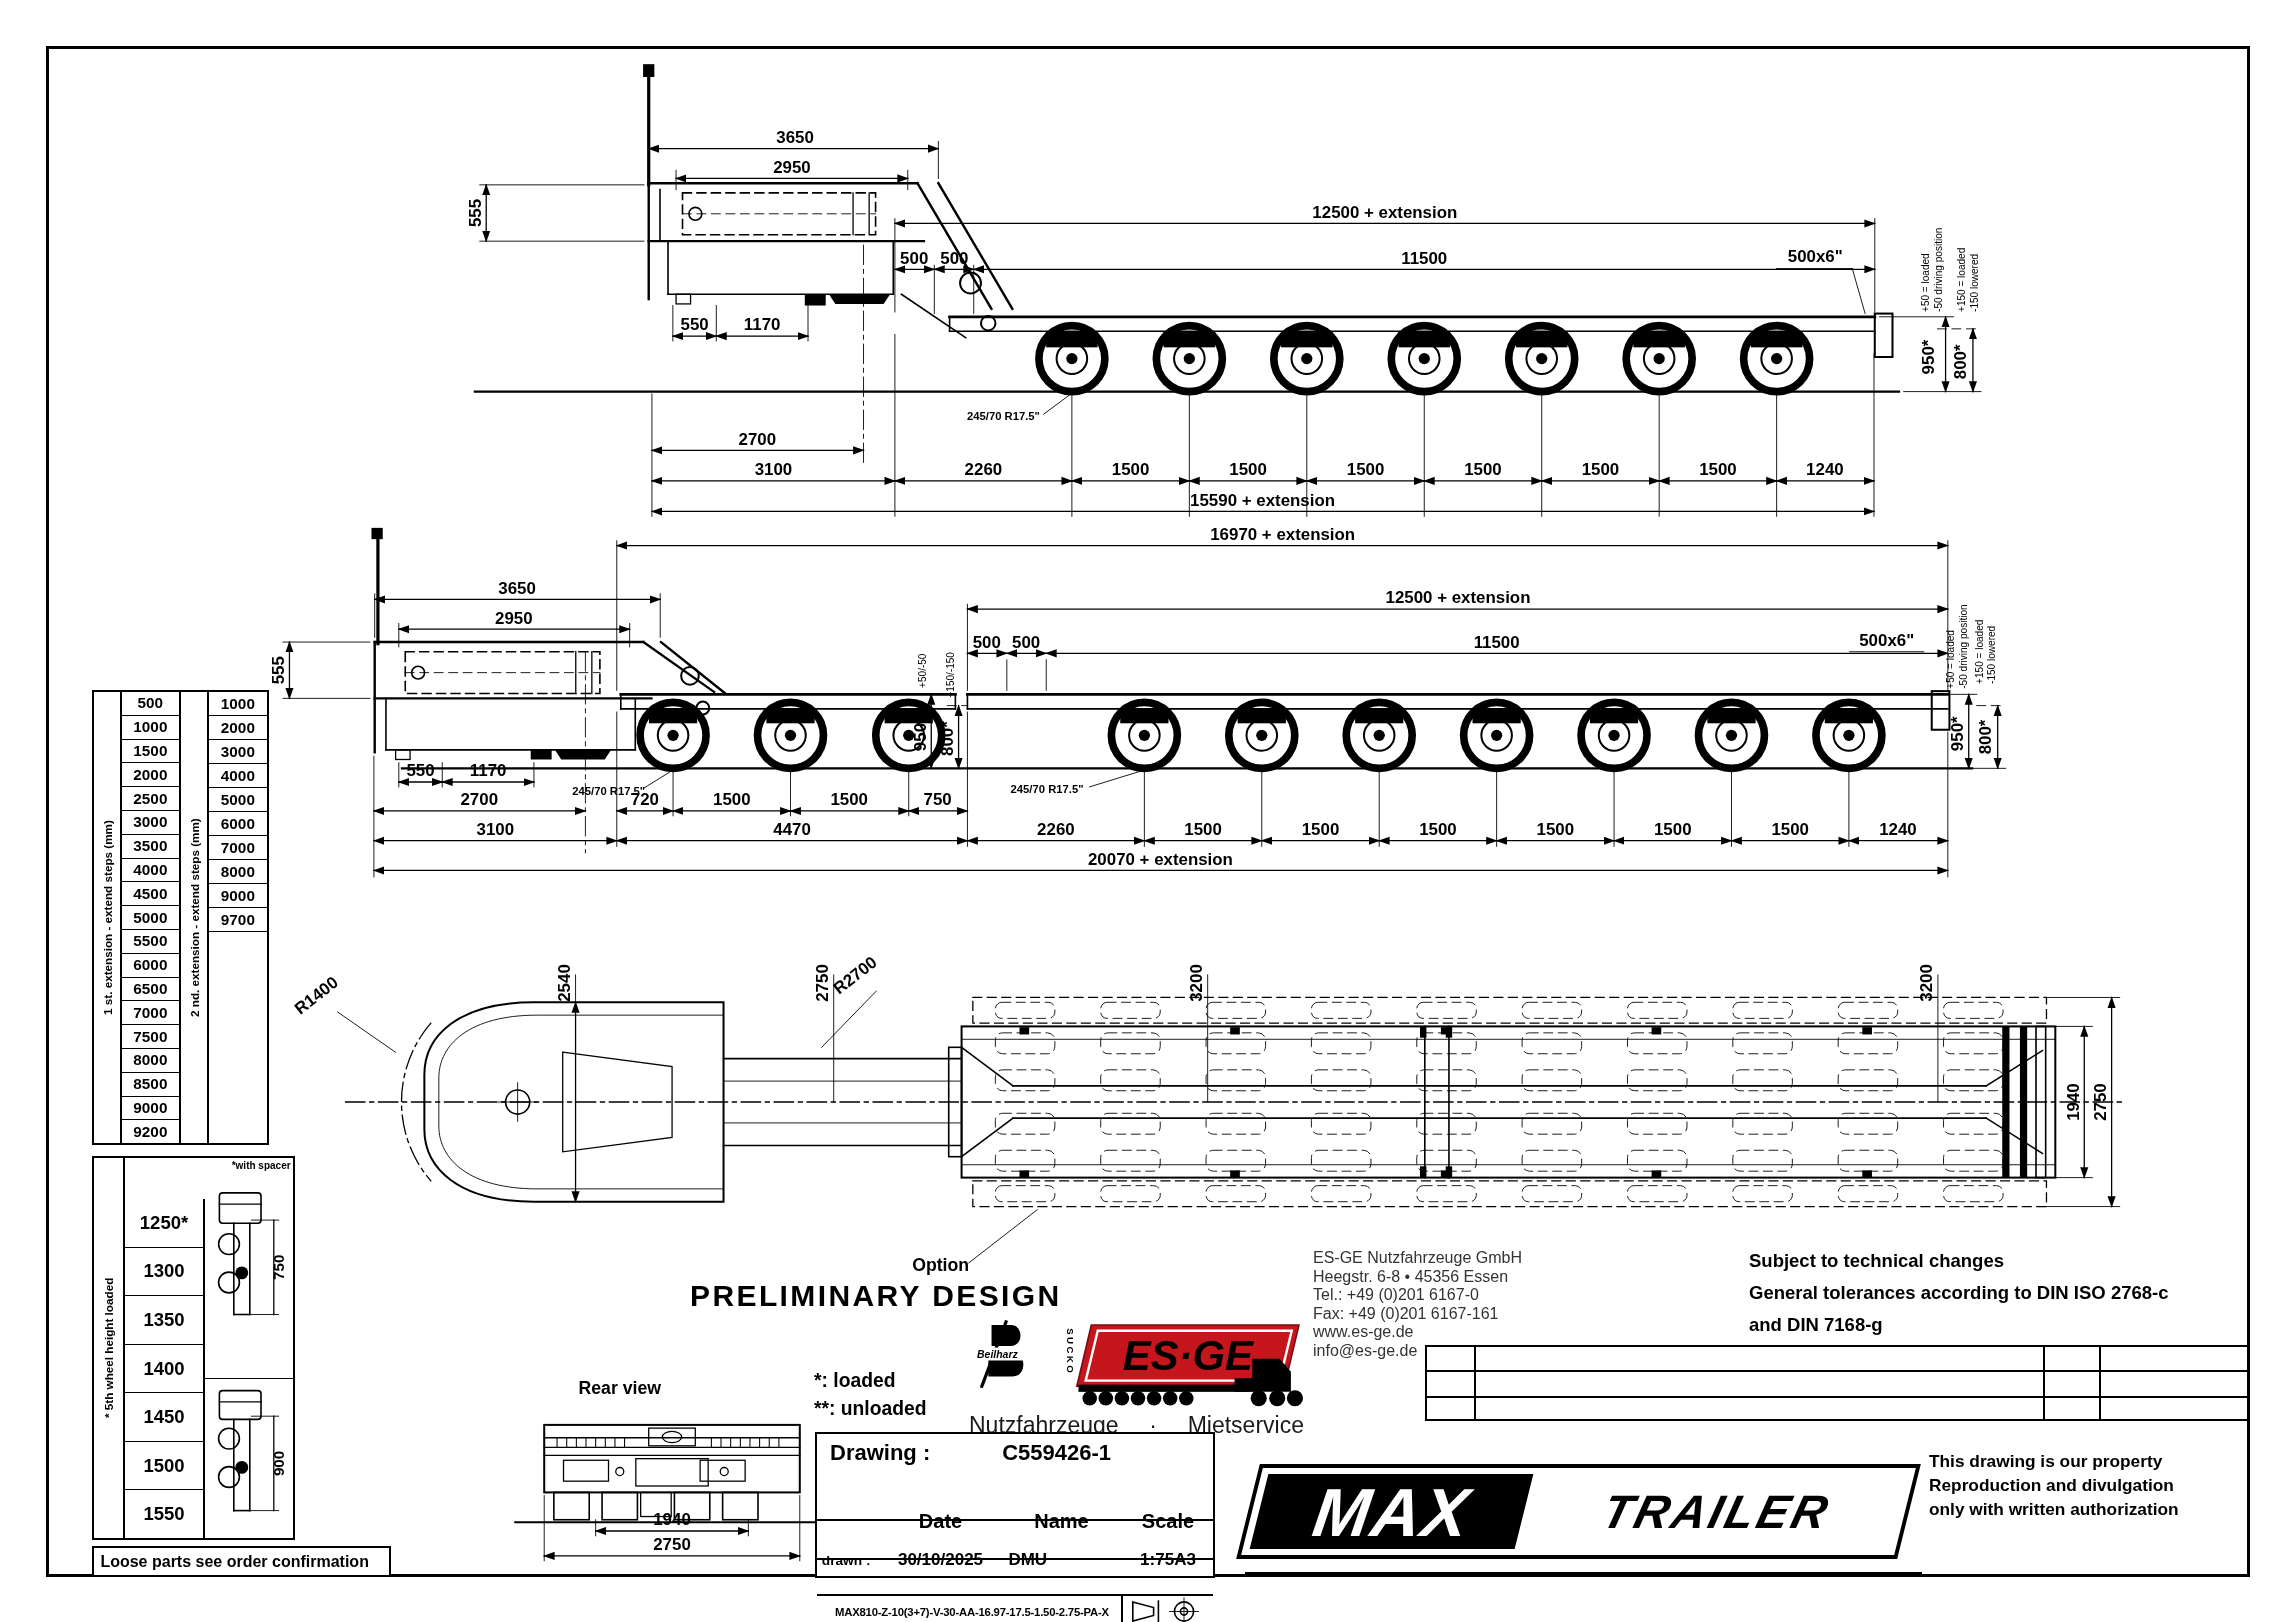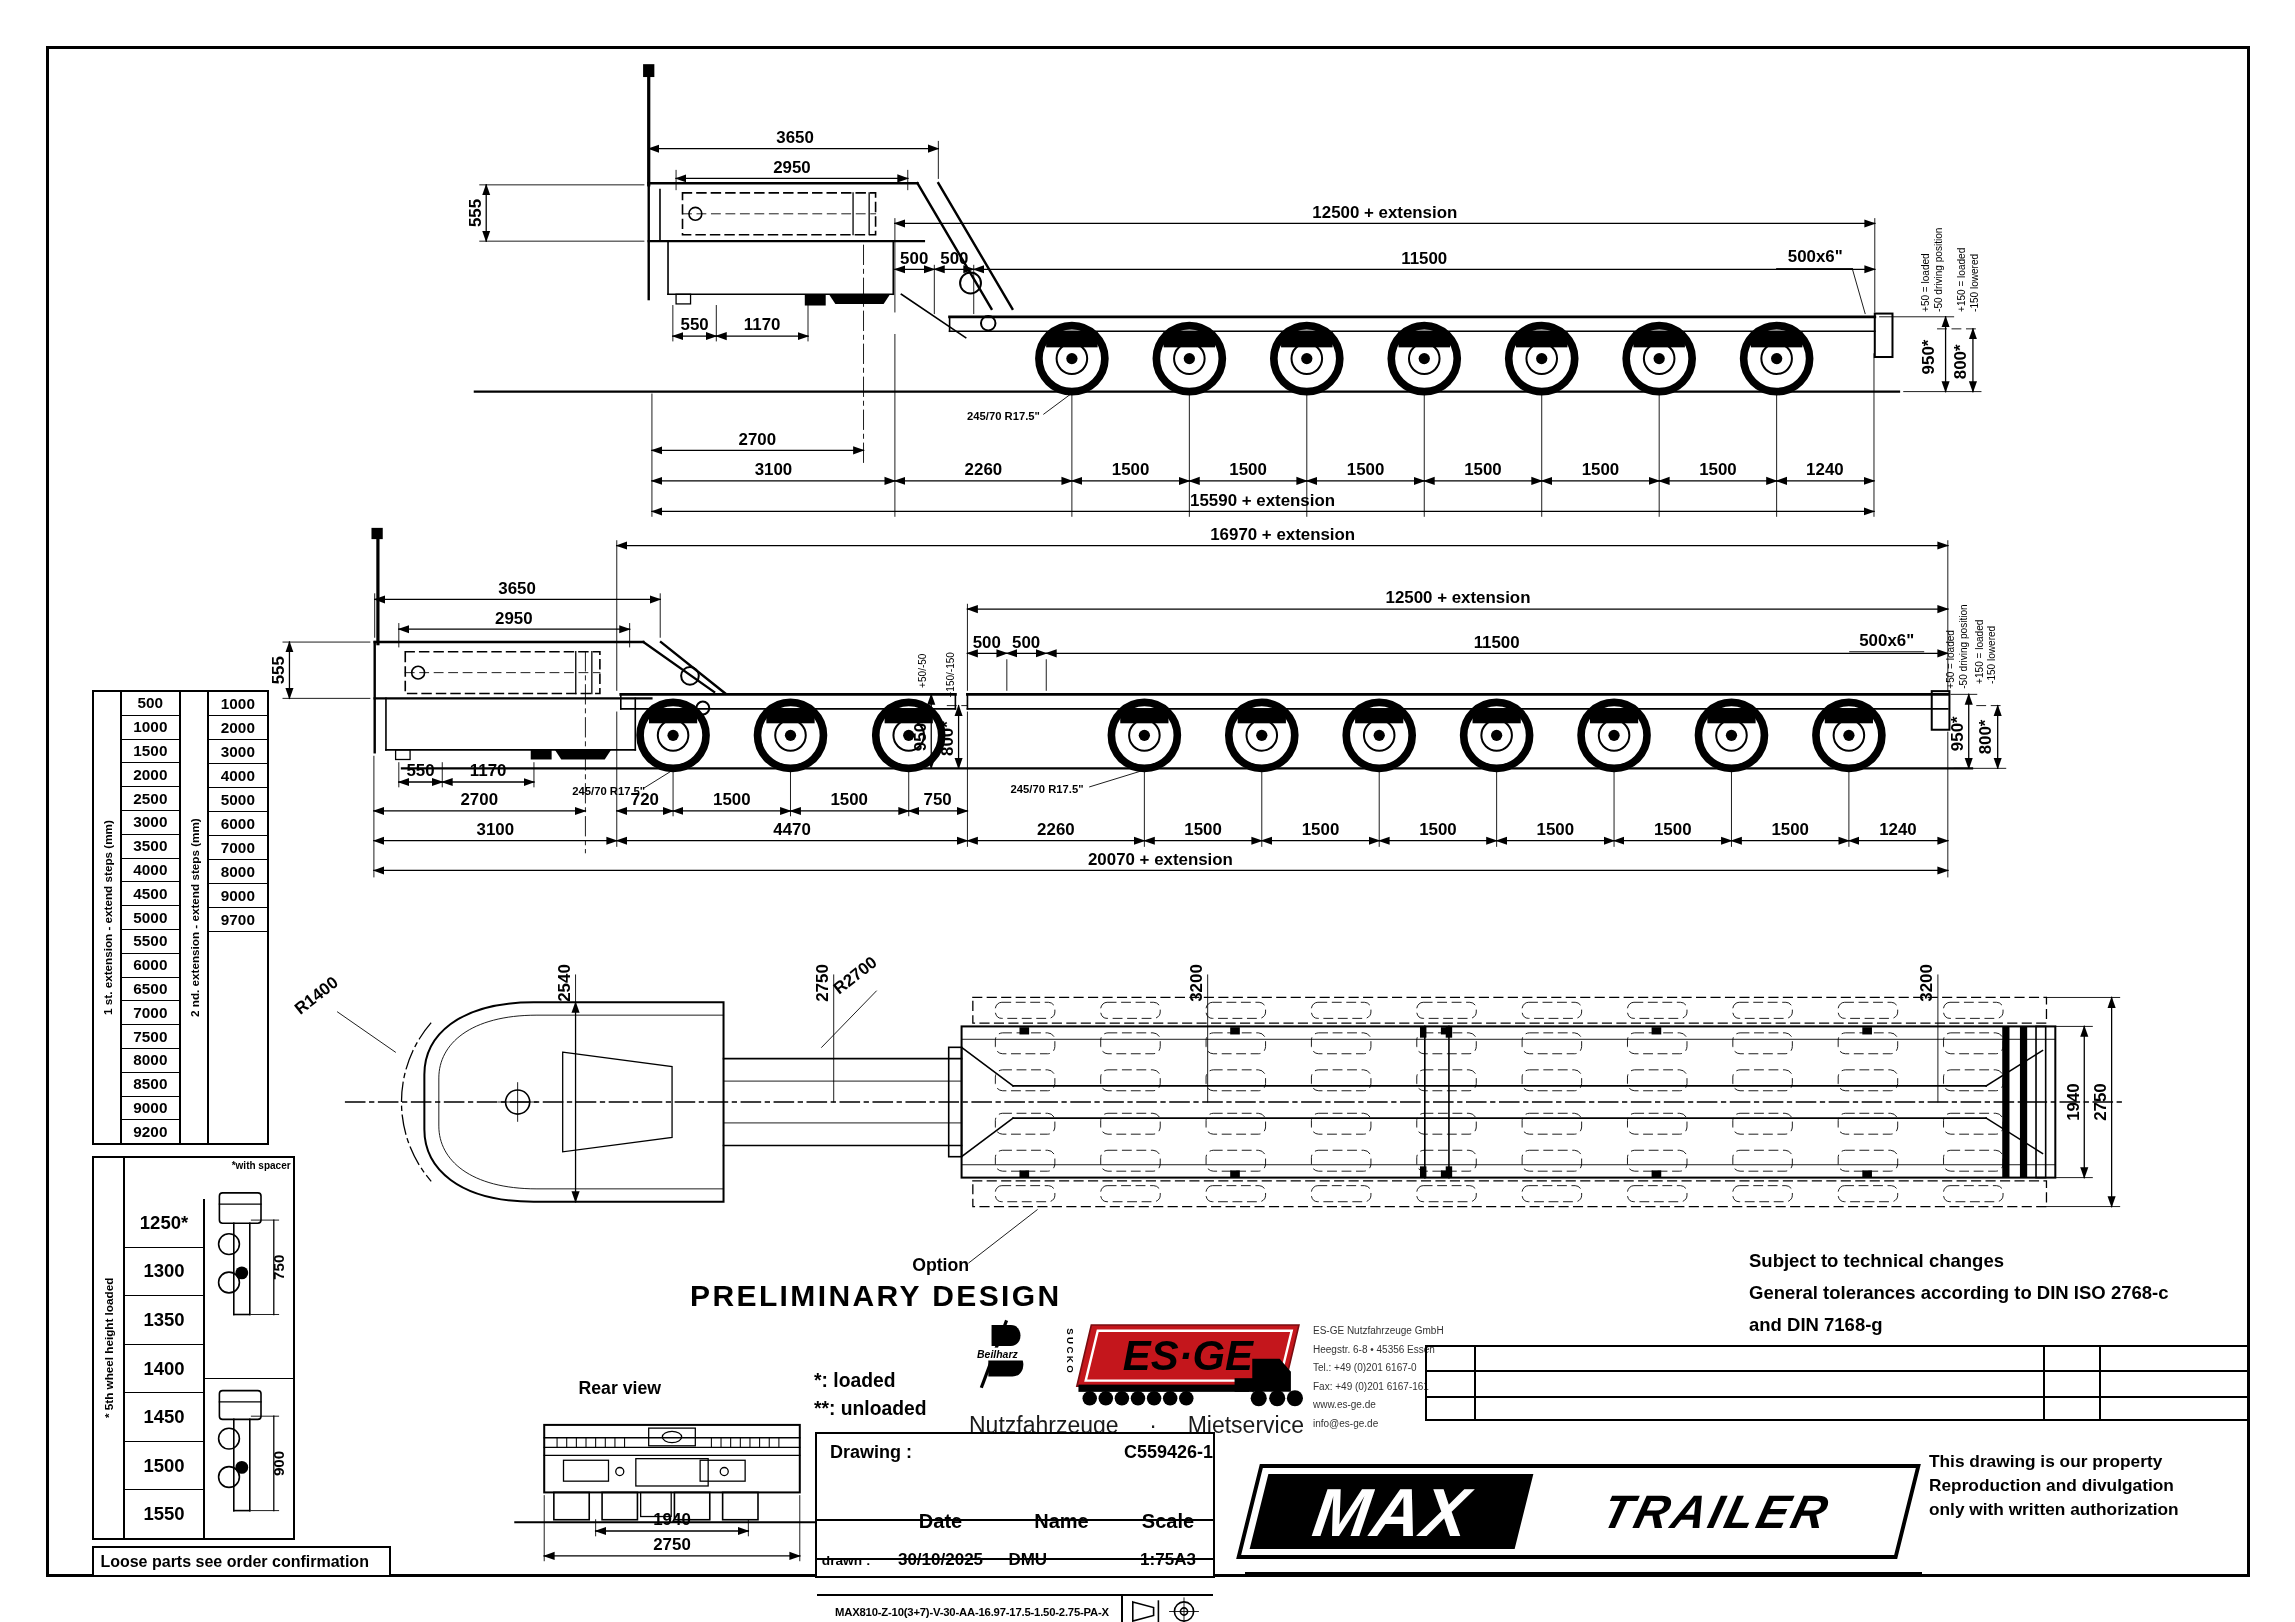--- a/index.html
+++ b/index.html
@@ -32,29 +32,29 @@
   .fwvals .c{flex:1;border-bottom:1.6px solid #000;display:flex;align-items:center;justify-content:center;font-size:18.5px;font-weight:bold;}
   .fwvals .c:last-child{border-bottom:none;}
   .fwsk{flex:1;position:relative;}
   .fwnote{position:absolute;top:1.6px;right:2.4px;font-size:10px;font-weight:bold;}
   .fwdiv{position:absolute;left:0;right:0;top:220px;border-top:1.6px solid #000;}
   .loose{left:92px;top:1546px;width:299px;height:31px;border:2px solid #000;box-sizing:border-box;display:flex;align-items:center;padding-left:6.4px;font-size:16px;font-weight:bold;background:#fff;}
   .prelim{left:690px;top:1279px;font-size:30px;font-weight:600;letter-spacing:2.4px;}
   .legend{left:814px;top:1367px;font-size:19.3px;font-weight:bold;line-height:28px;}
   .subject{left:1749px;top:1245px;font-size:18.5px;font-weight:bold;line-height:32px;white-space:nowrap;}
   .prop{left:1929px;top:1449px;font-size:17.3px;font-weight:bold;line-height:24px;white-space:nowrap;}
-  .addr{left:1313px;top:1322px;font-size:10px;line-height:18.5px;color:#333;white-space:nowrap;}
+  .addr{left:1313px;top:1249px;font-size:16px;line-height:18.5px;color:#333;white-space:nowrap;}
   .tagline{left:969px;top:1412px;width:335px;display:flex;justify-content:space-between;font-size:23px;color:#1a1a1a;}
   .rev{left:1425px;top:1345px;width:824px;height:76px;border:2.4px solid #000;box-sizing:border-box;}
   .rev .hl{position:absolute;left:0;right:0;border-top:2px solid #000;}
   .rev .vl{position:absolute;top:0;bottom:0;border-left:2px solid #000;}
   .tb{left:815px;top:1432px;width:400px;height:146px;border:2.8px solid #000;box-sizing:border-box;display:grid;grid-template-columns:62px 121px 121px 1fr;grid-template-rows:37px 39px 36px 1fr;background:#fff;}
   .tb div{box-sizing:border-box;display:flex;align-items:center;}
   .tb .bt{border-top:2px solid #000;margin-top:48px;} .tb .bl{border-left:2px solid #000;}
-  .tb .drow{grid-column:1 / -1;padding-left:13px;font-size:18px;font-weight:bold;justify-content:space-between;}
+  .tb .drow{grid-column:1 / -1;padding-left:13px;font-size:22px;font-weight:bold;}
   .tb .dno{margin-left:72px;}
   .tb .hd{justify-content:center;font-size:20px;font-weight:bold;}
   .tb .val{justify-content:center;font-size:17px;font-weight:bold;}
   .tb .drawn{padding-left:4.8px;font-size:13.7px;font-weight:bold;}
   .tb .code{grid-column:1 / 4;font-size:11.3px;font-weight:bold;letter-spacing:-0.2px;padding-left:18px;white-space:nowrap;}
   .maxwrap{left:1248px;top:1464px;width:661px;height:95px;transform:skewX(-14deg);border:4px solid #000;box-sizing:border-box;background:#fff;}
   .maxbox{position:absolute;left:7.2px;top:6.4px;bottom:6.4px;width:265px;background:#000;display:flex;align-items:center;justify-content:center;}
   .maxbox span{color:#fff;font-style:italic;font-weight:900;font-size:68px;letter-spacing:1.6px;transform:skewX(6deg);}
   .trl{position:absolute;left:283px;right:6.4px;top:0;bottom:0;display:flex;align-items:center;justify-content:center;font-style:italic;font-weight:900;font-size:47px;letter-spacing:3.2px;}
   .maxline{left:1245px;top:1572px;width:677px;border-top:3.2px solid #000;}

